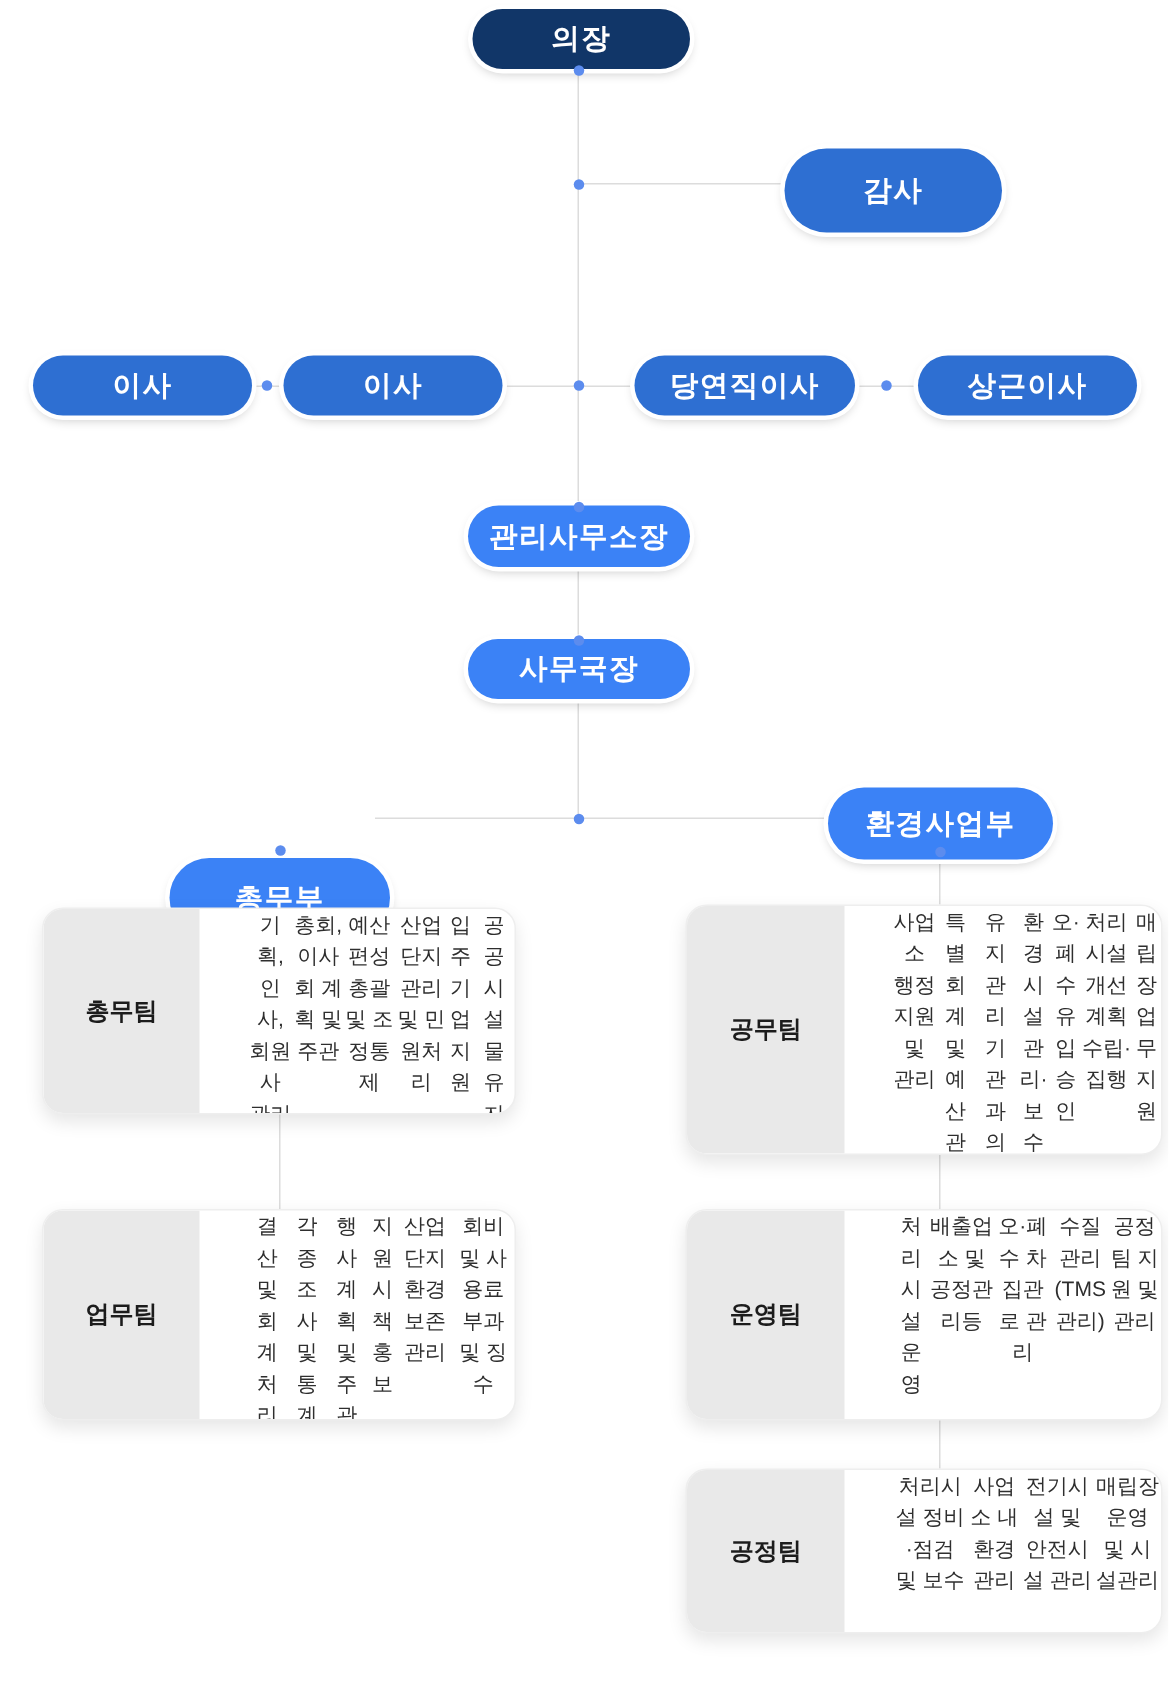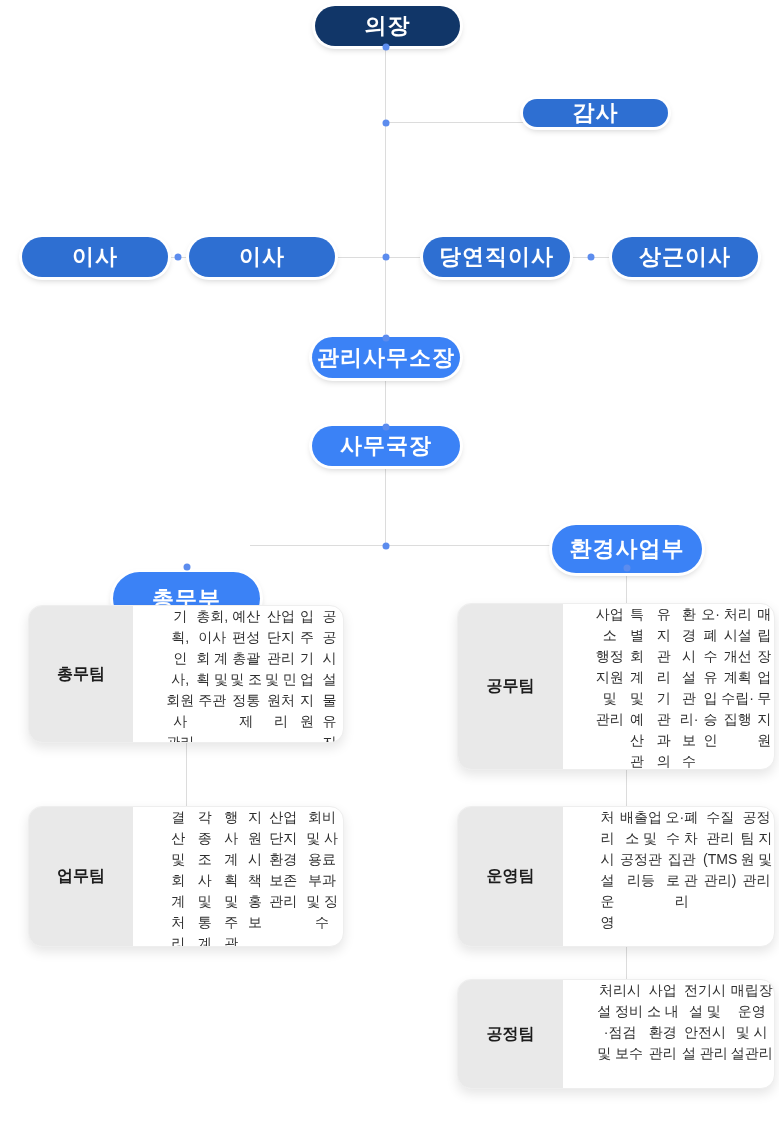--- a/index.html
+++ b/index.html
@@ -14,21 +14,21 @@
   .vline{width:1px;}
   .hline{height:1px;}
   .dot{
     position:absolute;width:7px;height:7px;border-radius:50%;
     background:#5c8cee;z-index:4;transform:translate(-50%,-50%);
   }
   .pill{
     position:absolute;z-index:3;
     display:flex;align-items:center;justify-content:center;
     border-radius:999px;
-    color:#ffffff;font-weight:700;font-size:22px;letter-spacing:1px;
+    color:#ffffff;font-weight:700;font-size:19px;letter-spacing:1px;
     box-shadow:0 0 0 3px #ffffff,0 3px 7px rgba(0,0,0,0.22);
     text-align:center;
   }
   .pill.navy{background:#113668;}
   .pill.blue{background:#2e6fd2;}
   .pill.sky{background:#3b82f6;}
   .box{
     position:absolute;z-index:3;
     display:flex;align-items:stretch;
     background:#ffffff;
@@ -61,21 +61,21 @@
   <div class="line vline" style="left:385px;top:378px;height:48px;"></div>
   <div class="line vline" style="left:385px;top:466px;height:80px;"></div>
   <div class="line hline" style="left:250px;top:545px;width:310px;"></div>
   <div class="line vline" style="left:186px;top:565px;height:40px;"></div>
   <div class="line vline" style="left:186px;top:741px;height:65px;"></div>
   <div class="line vline" style="left:626px;top:565px;height:38px;"></div>
   <div class="line vline" style="left:626px;top:768px;height:38px;"></div>
   <div class="line vline" style="left:626px;top:945px;height:34px;"></div>
 
   <div class="pill navy" style="left:315px;top:6px;width:145px;height:40px;">의장</div>
-  <div class="pill blue" style="left:523px;top:99px;width:145px;height:28px;">감사</div>
+  <div class="pill blue" style="left:523px;top:99px;width:145px;height:56px;">감사</div>
   <div class="pill blue" style="left:22px;top:237px;width:146px;height:40px;">이사</div>
   <div class="pill blue" style="left:189px;top:237px;width:146px;height:40px;">이사</div>
   <div class="pill blue" style="left:423px;top:237px;width:147px;height:40px;">당연직이사</div>
   <div class="pill blue" style="left:612px;top:237px;width:146px;height:40px;">상근이사</div>
   <div class="pill sky" style="left:312px;top:337px;width:148px;height:41px;">관리사무소장</div>
   <div class="pill sky" style="left:312px;top:426px;width:148px;height:40px;">사무국장</div>
   <div class="pill sky" style="left:113px;top:525px;width:147px;height:53px;margin-top:47px;">총무부</div>
   <div class="pill sky" style="left:552px;top:525px;width:150px;height:48px;">환경사업부</div>
 
   <div class="dot" style="left:386px;top:47px;"></div>

